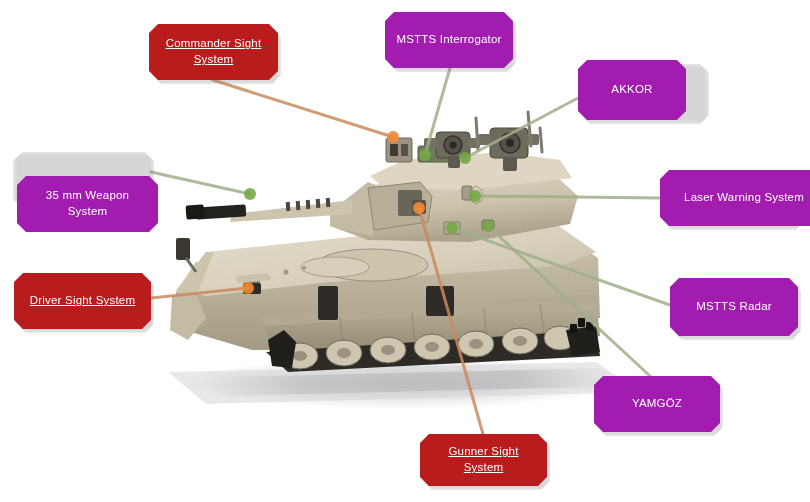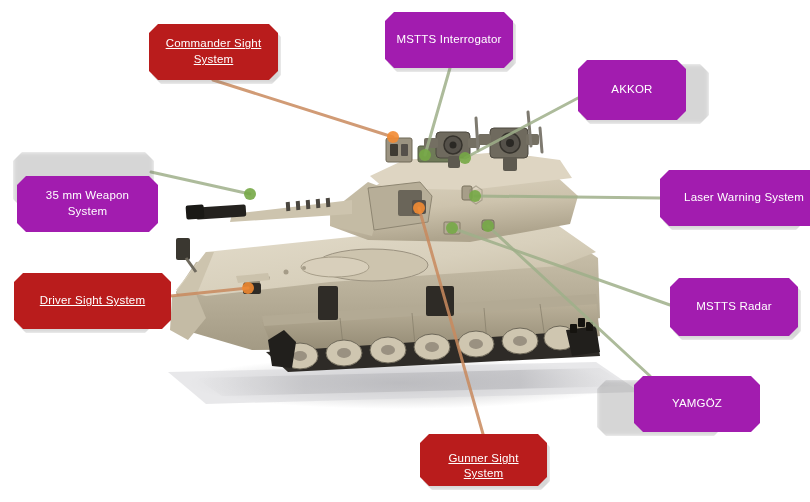--- a/index.html
+++ b/index.html
@@ -291,30 +291,30 @@
       </div>
       <div class="callout-shadow" style="left: 13px; top: 152px; width: 141px; height: 56px;"></div>
       <div class="callout green" style="left: 17px; top: 148px; width: 141px; height: 56px; margin-top: 28px;">
         <span class="label-text">35 mm Weapon System</span>
       </div>
       <div class="callout-shadow" style="left: 663px; top: 174px; width: 142px; height: 56px;"></div>
       <div class="callout green" style="left: 660px; top: 170px; width: 168px; height: 56px;">
         <span class="label-text">Laser Warning System</span>
       </div>
       <div class="callout-shadow" style="left: 17px; top: 277px; width: 137px; height: 56px;"></div>
-      <div class="callout orange" style="left: 14px; top: 273px; width: 157px; height: 56px;">
+      <div class="callout orange" style="left: 14px; top: 273px; width: 137px; height: 56px;">
         <span class="label-text">Driver Sight System</span>
       </div>
       <div class="callout-shadow" style="left: 673px; top: 282px; width: 128px; height: 58px;"></div>
       <div class="callout green" style="left: 670px; top: 278px; width: 128px; height: 58px;">
         <span class="label-text">MSTTS Radar</span>
       </div>
       <div class="callout-shadow" style="left: 597px; top: 380px; width: 126px; height: 56px;"></div>
-      <div class="callout green" style="left: 594px; top: 376px; width: 126px; height: 56px; margin-left: 40px;">
+      <div class="callout green" style="left: 594px; top: 376px; width: 126px; height: 56px;">
         <span class="label-text">YAMGÖZ</span>
       </div>
       <div class="callout-shadow" style="left: 423px; top: 438px; width: 127px; height: 52px;"></div>
-      <div class="callout orange" style="left: 420px; top: 434px; width: 127px; height: 52px; align-items: flex-end;">
+      <div class="callout orange" style="left: 420px; top: 434px; width: 127px; height: 52px;">
         <span class="label-text">Gunner Sight System</span>
       </div>
     </div>
 
 </div>
 
 </body></html>

